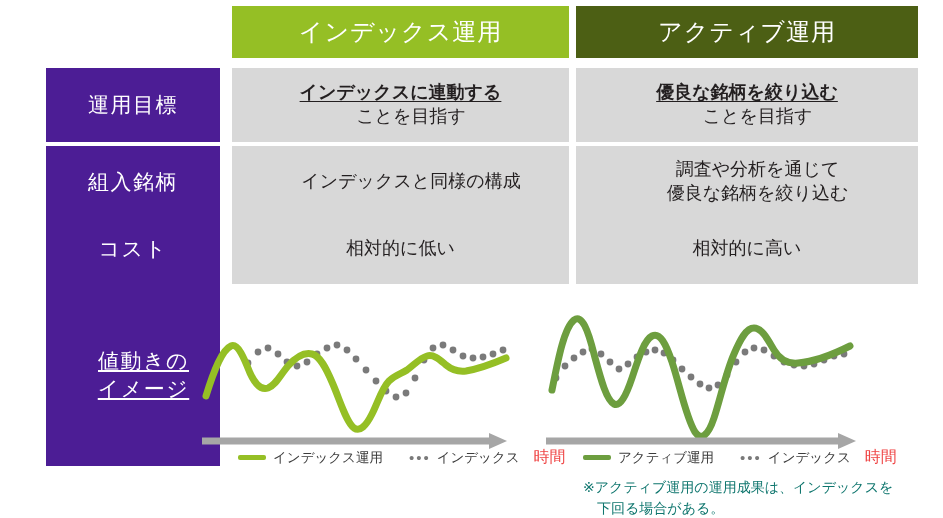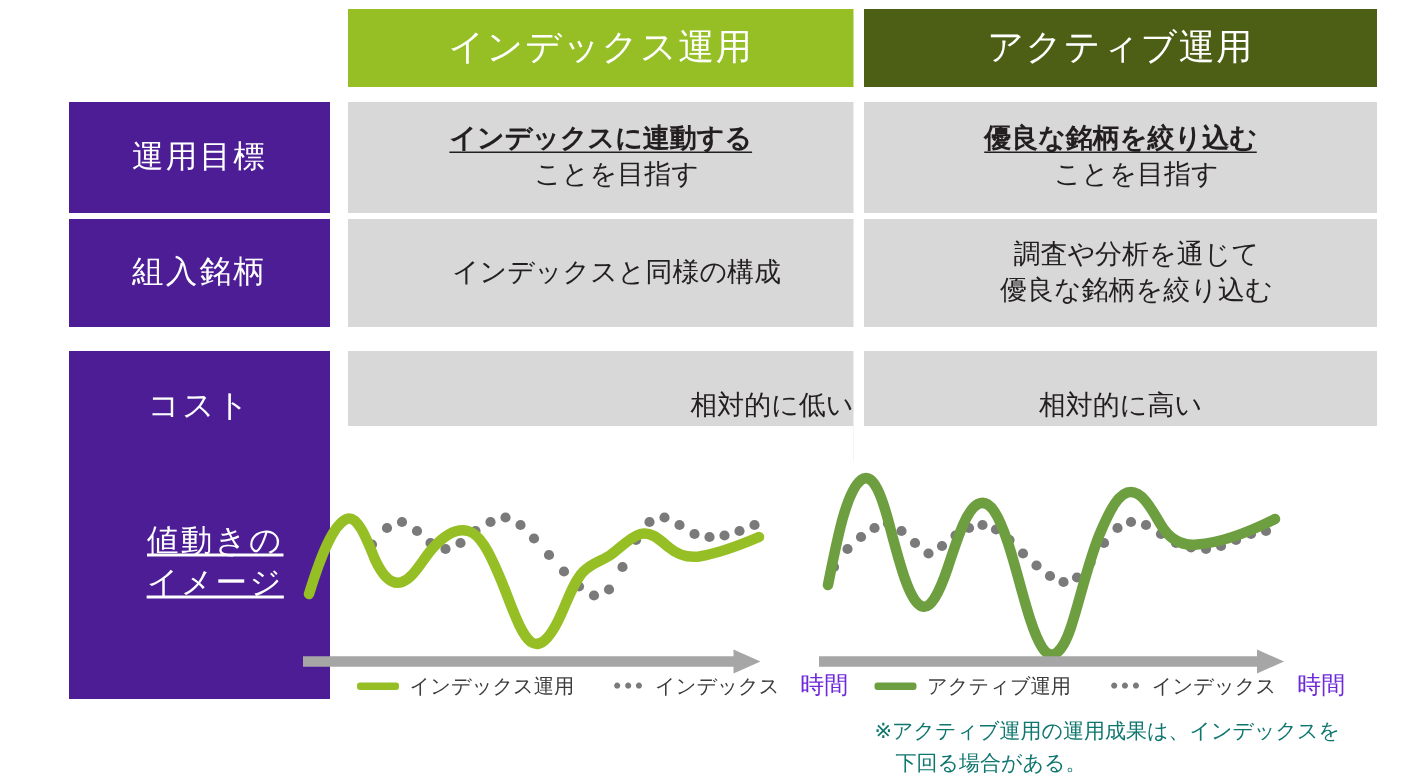--- a/index.html
+++ b/index.html
@@ -54,30 +54,30 @@
     font-size: 21px;
     letter-spacing: 1.5px;
   }
 
   
   .content {
     background: #d8d8d8;
     color: #231f20;
     font-size: 18px;
   }
-  .col-index { left: 186px; width: 337px; justify-content: flex-end; }
+  .col-index { left: 186px; width: 337px; }
   .col-active { left: 530px; width: 342px; }
 
   
   .content.chartcell { background: #ffffff; }
 
   
   .r1 { top: 62px;  height: 74px; }
   .r2 { top: 140px; height: 72px; }
-  .r3 { top: 228px; height: 74px; }
+  .r3 { top: 206px; height: 74px; }
   .r4 { top: 278px; height: 182px; text-decoration: underline; }
 
   .underline-strong {
     text-decoration: underline;
     text-underline-offset: 3px;
     font-weight: bold;
     white-space: nowrap;
   }
   .line2 { display:block;margin-left:21px; }
 
@@ -118,21 +118,21 @@
     display: inline-block;
     margin-right: 6px;
     letter-spacing: 2px;
     color: #7a7a7a;
     font-size: 15px;
     line-height: 1;
   }
   .legend .gap { display:inline-block; width: 26px; }
   .legend .axis-label {
     margin-left: 14px;
-    color: #6d28d9;
+    color: #ef4444;
     font-size: 16px;
   }
 
   
   .footnote {
     position: absolute;
     left: 583px;
     top: 477px;
     width: 350px;
     font-size: 14px;

